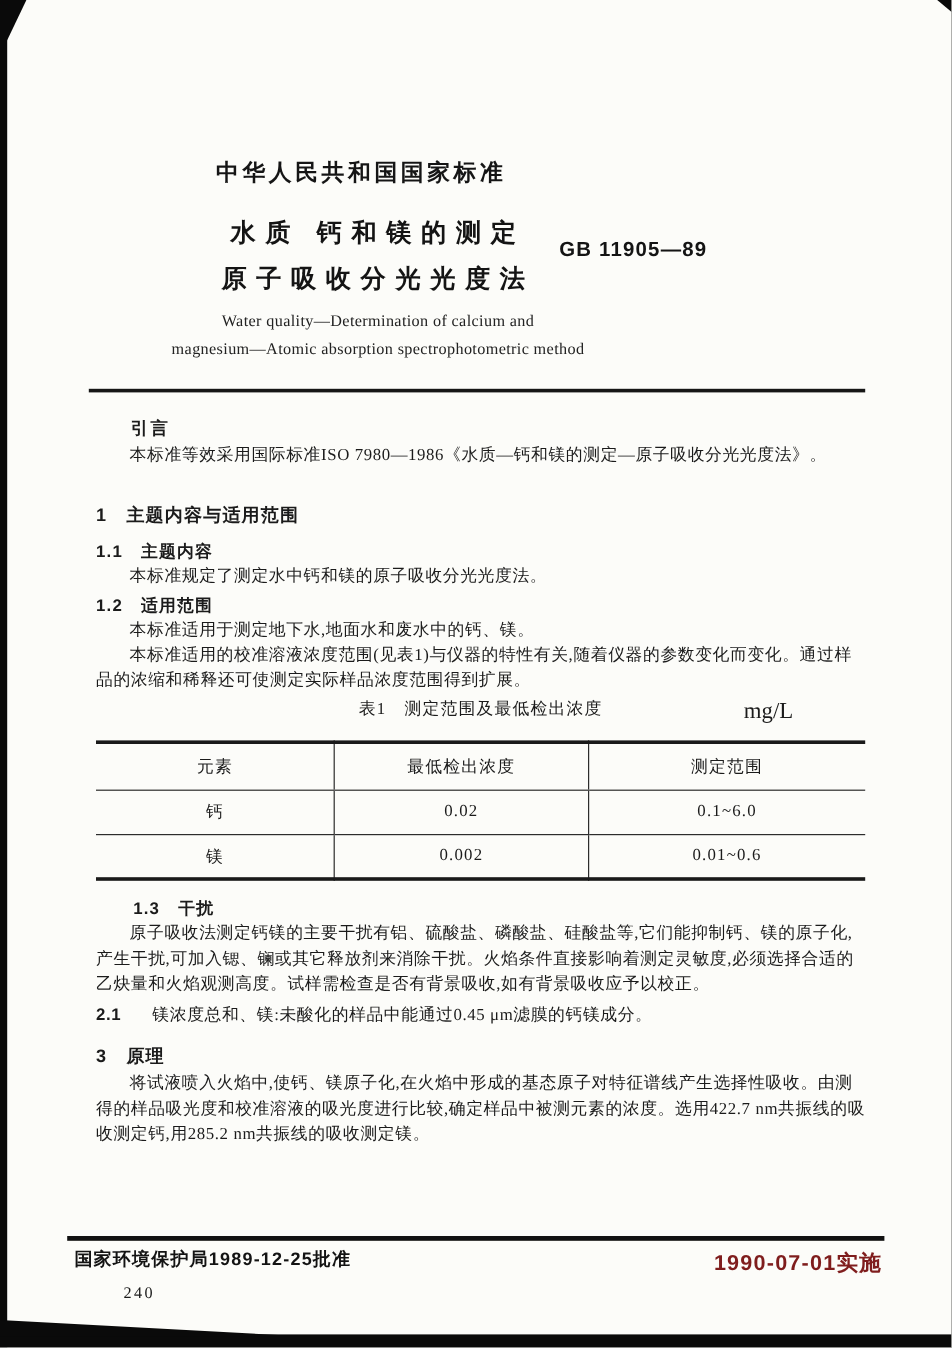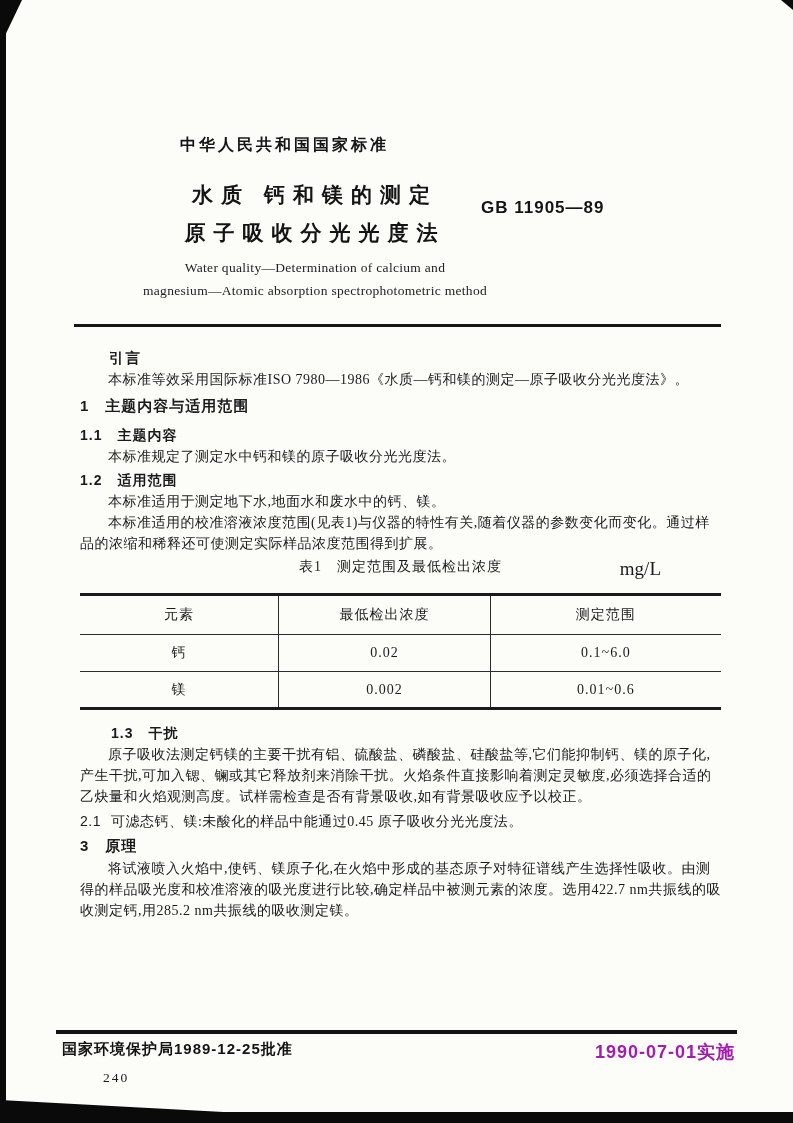--- a/index.html
+++ b/index.html
@@ -20,60 +20,60 @@
   .scan-bottom { position:absolute; left:0; right:0; bottom:0; height:11px; background:#0a0a0a; }
   .scan-bottom-wedge { position:absolute; left:0; bottom:9px; width:0; height:0;
     border-bottom:14px solid #0a0a0a; border-right:260px solid transparent; }
   .scan-tr { position:absolute; right:0; top:0; width:0; height:0;
     border-top:10px solid #0a0a0a; border-left:12px solid transparent; }
 
   .content { position:absolute; left:80px; right:72px; top:0; padding-top:134px; }
 
   .org-title {
     font-family:"Liberation Sans", sans-serif;
-    font-weight:bold; font-size:16px; line-height:22px;
+    font-weight:bold; font-size:19px; line-height:22px;
     letter-spacing:3px; margin-left:100px; color:#151515;
   }
   .title-block { margin-top:20px; text-align:center; width:470px; }
   .title-line {
     font-family:"Liberation Sans", sans-serif;
     font-weight:bold; font-size:21px; line-height:38px;
     letter-spacing:8px; color:#141414;
   }
   .std-code {
-    position:absolute; left:481px; top:198px;
+    position:absolute; left:466px; top:198px;
     font-family:"Liberation Sans", sans-serif;
     font-weight:bold; font-size:17px; letter-spacing:1px; color:#141414;
   }
   .en-title { margin-top:4px; width:470px; text-align:center; }
   .en-line { font-size:13.5px; line-height:23px; color:#222; letter-spacing:0.3px; }
 
   .header-rule { margin-top:22px; margin-left:-6px; height:3px; background:#161616; }
 
   .h-intro {
     margin-top:20px; text-indent:2em;
     font-family:"Liberation Sans", sans-serif;
     font-weight:bold; font-size:14.5px; line-height:22px; letter-spacing:2px;
   }
   p.body { font-size:14px; line-height:21px; letter-spacing:0.5px; text-indent:2em; }
   .sec-h {
     font-family:"Liberation Sans", sans-serif;
-    font-weight:bold; font-size:15px; line-height:24px; margin-top:4px; letter-spacing:1px;
+    font-weight:bold; font-size:15px; line-height:24px; margin-top:28px; letter-spacing:1px;
   }
   .sub-h {
     font-family:"Liberation Sans", sans-serif;
     font-weight:bold; font-size:14px; line-height:22px; margin-top:6px; letter-spacing:1px;
   }
   .sub12 { margin-top:2px; }
   .sub13 { margin-top:12px;margin-left:31px; }
   .sec2 { margin-top:14px; }
-  .sec3 { margin-top:2px; }
+  .sec3 { margin-top:12px; }
 
   .def-p { font-size:14px; line-height:21px; letter-spacing:0.5px; margin-top:4px; }
-  .def-p .num { font-family:"Liberation Sans", sans-serif; font-weight:normal; margin-right:10px; }
+  .def-p .num { font-family:"Liberation Sans", sans-serif; font-weight:bold; margin-right:26px; }
   .def-p2 { margin-top:6px; }
 
   .caption-row { position:relative; margin-top:4px; height:21px; }
   .caption { text-align:center; font-size:14px; letter-spacing:1px; }
   .unit { position:absolute; right:60px; top:0; font-size:19px; }
 
   table.t1 { width:100%; margin-top:14px; border-collapse:collapse;
     border-top:3px solid #1a1a1a; border-bottom:3px solid #1a1a1a; }
   table.t1 th, table.t1 td {
     font-weight:normal; font-size:14px; text-align:center;
@@ -86,21 +86,21 @@
 
   .footer-rule { position:absolute; left:56px; right:56px; top:1030px; height:4px; background:#121212; }
   .footer-row { position:absolute; left:62px; right:58px; top:1040px;
     display:flex; justify-content:space-between; align-items:flex-start; }
   .approval {
     font-family:"Liberation Sans", sans-serif;
     font-weight:bold; font-size:15px; letter-spacing:1px; color:#131313;
   }
   .implementation {
     font-family:"Liberation Sans", sans-serif;
-    font-weight:bold; font-size:18px; letter-spacing:1px; color:#a21caf;
+    font-weight:bold; font-size:18px; letter-spacing:1px; color:#7f1d1d;
   }
   .page-number { position:absolute; left:103px; top:1070px; font-size:13.5px; letter-spacing:2px; }
 </style>
 </head>
 <body>
 
 <div class="page">
 
   <div class="scan-left"></div>
   <div class="scan-left-top"></div>
@@ -166,21 +166,21 @@
           <td>镁</td>
           <td>0.002</td>
           <td>0.01~0.6</td>
         </tr>
       </tbody>
     </table>
 
     <div class="sub-h sub13">1.3　干扰</div>
     <p class="body">原子吸收法测定钙镁的主要干扰有铝、硫酸盐、磷酸盐、硅酸盐等,它们能抑制钙、镁的原子化,产生干扰,可加入锶、镧或其它释放剂来消除干扰。火焰条件直接影响着测定灵敏度,必须选择合适的乙炔量和火焰观测高度。试样需检查是否有背景吸收,如有背景吸收应予以校正。</p>
 
-    <p class="def-p"><span class="num">2.1</span><span>可滤态钙、镁:未酸化的样品中能通过0.45 原子吸收分光光度法。</span></p>
+    <p class="def-p"><span class="num">2.1</span><span>镁浓度总和、镁:未酸化的样品中能通过0.45 μm滤膜的钙镁成分。</span></p>
 
     <div class="sec-h sec3">3　原理</div>
     <p class="body">将试液喷入火焰中,使钙、镁原子化,在火焰中形成的基态原子对特征谱线产生选择性吸收。由测得的样品吸光度和校准溶液的吸光度进行比较,确定样品中被测元素的浓度。选用422.7 nm共振线的吸收测定钙,用285.2 nm共振线的吸收测定镁。</p>
 
   </div>
 
   <div class="footer-rule"></div>
   <div class="footer-row">
     <div class="approval">国家环境保护局1989-12-25批准</div>
     <div class="implementation">1990-07-01实施</div>

